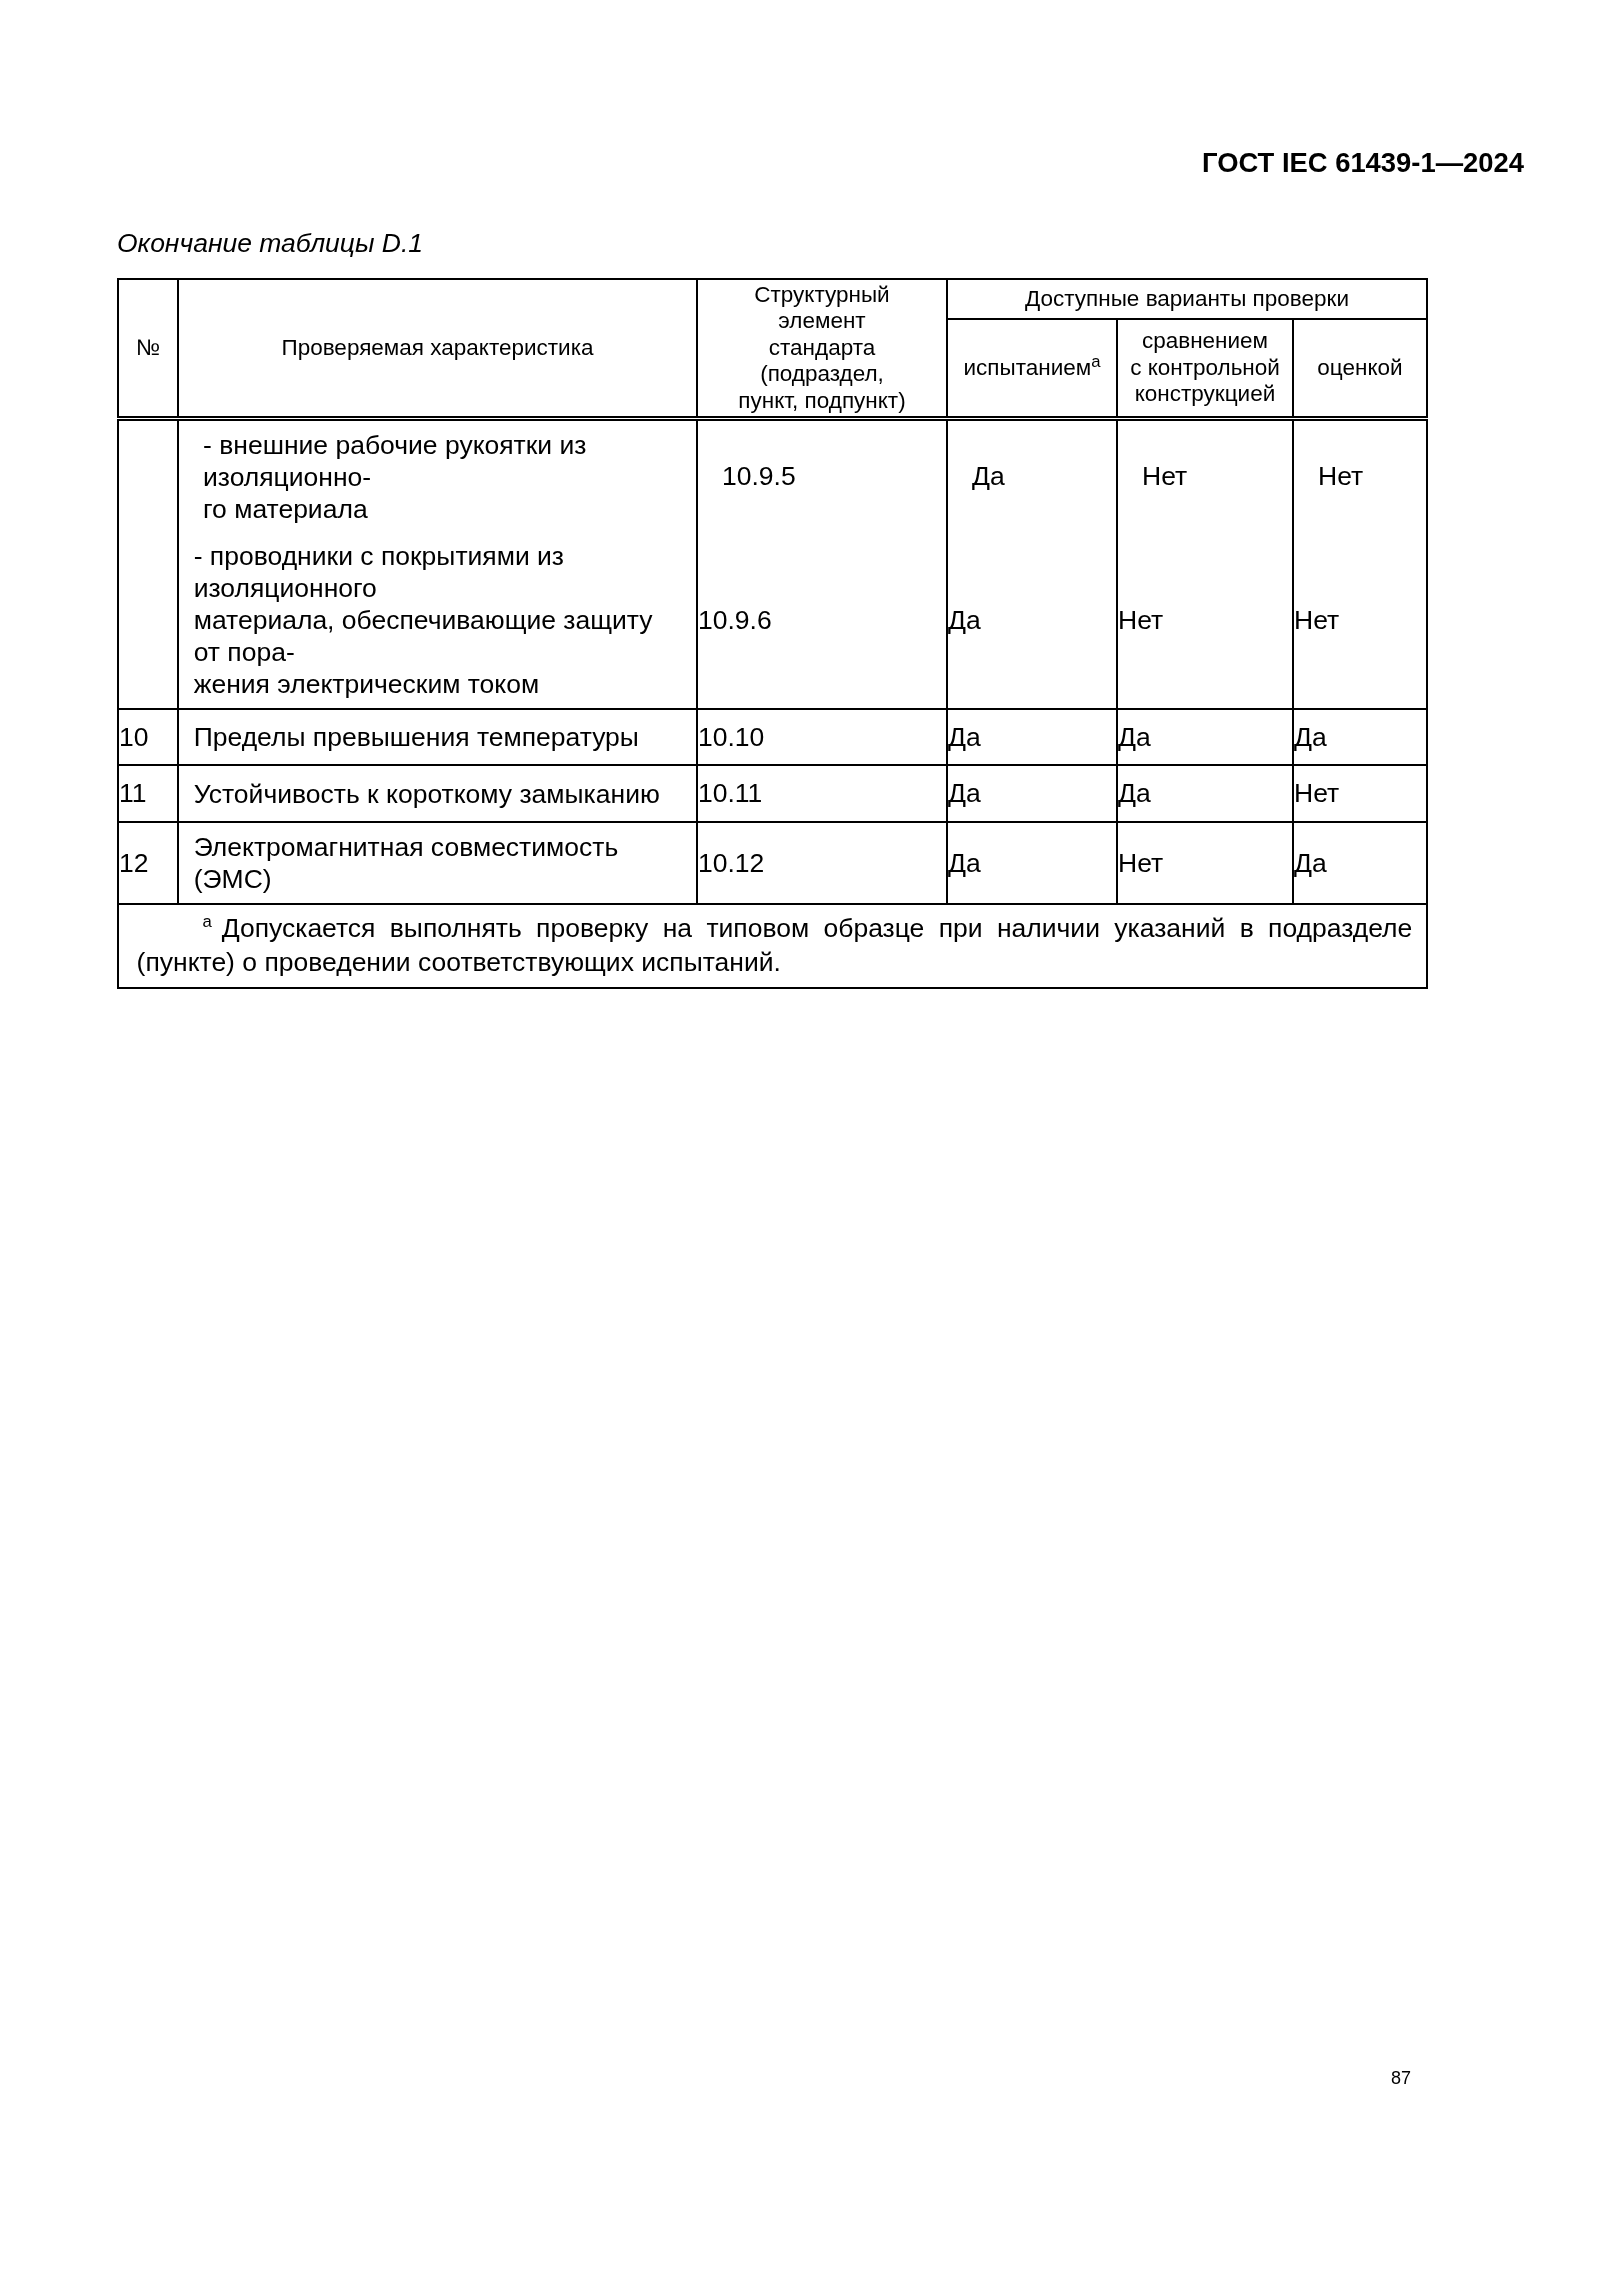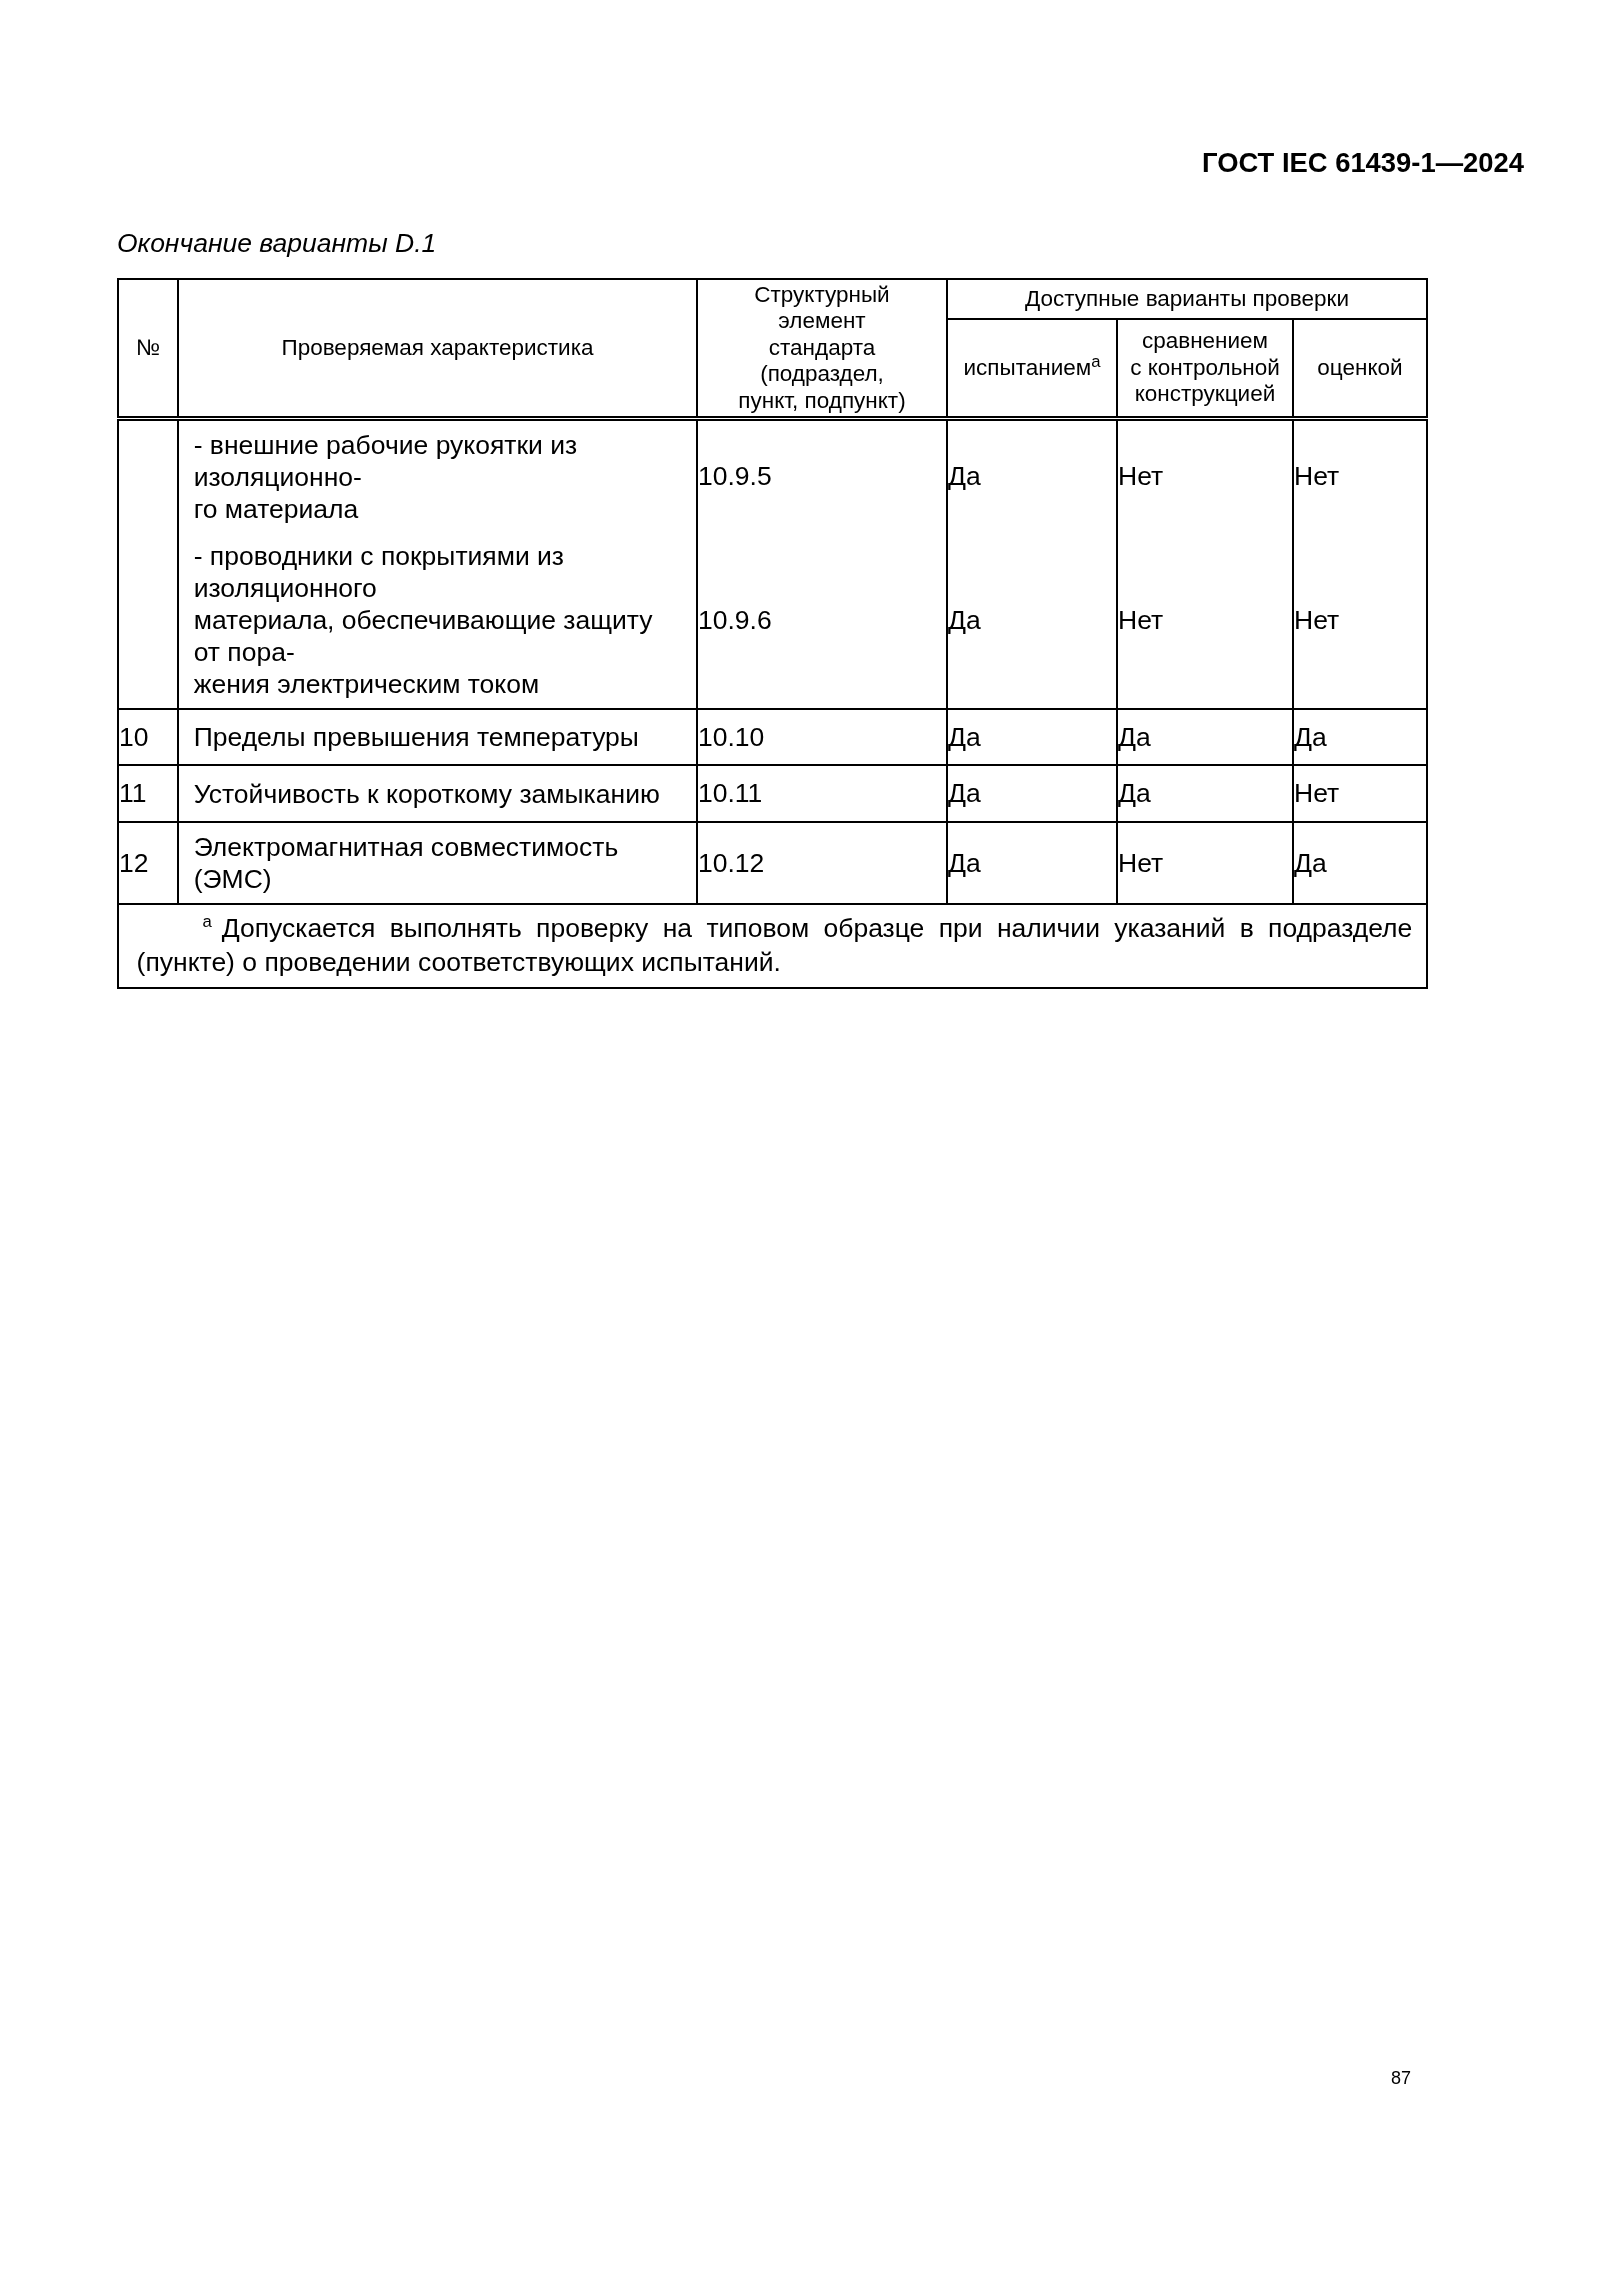--- a/index.html
+++ b/index.html
@@ -55,21 +55,21 @@
   .prewrap { white-space: pre-line; border-radius: 32px; }
   tbody td { font-size: 26.5px; }
   td.c-num, td.c-clause, td.c-val { text-align: left; }
   td.c-char {
     text-align: left;
     padding: 7.8px 13.7px 7.8px 14.7px;
     line-height: 32px;
   }
   tr.r-merged-a { height: 93px; }
   tr.r-merged-b { height: 92px; }
-  tr.r-merged-a td { border-bottom: none; }
+  tr.r-merged-a td { border-bottom: none; padding-left: 24px; }
   tr.r-merged-b td { border-top: none; }
   tr.r-plain-10 { height: 56px; }
   tr.r-plain-11 { height: 57px; }
   tr.r-plain-12 { height: 55px; border-radius: 10px; }
   tr.footnote-row { height: 78px; }
   tr.footnote-row td {
     border-top: 2px solid #ef4444;
     text-align: justify;
     font-size: 26.5px;
     line-height: 34px;
@@ -91,21 +91,21 @@
     text-align: right;
   }
 </style>
 </head>
 <body>
 
 <div class="content">
 
   <div class="doc-header">ГОСТ IEC 61439-1—2024</div>
 
-  <div class="table-caption">Окончание варианты D.1</div>
+  <div class="table-caption">Окончание таблицы D.1</div>
 
   <table class="main-table">
     <colgroup>
       <col style="width:60px">
       <col style="width:519px">
       <col style="width:250px">
       <col style="width:170px">
       <col style="width:176px">
       <col style="width:134px">
     </colgroup>

